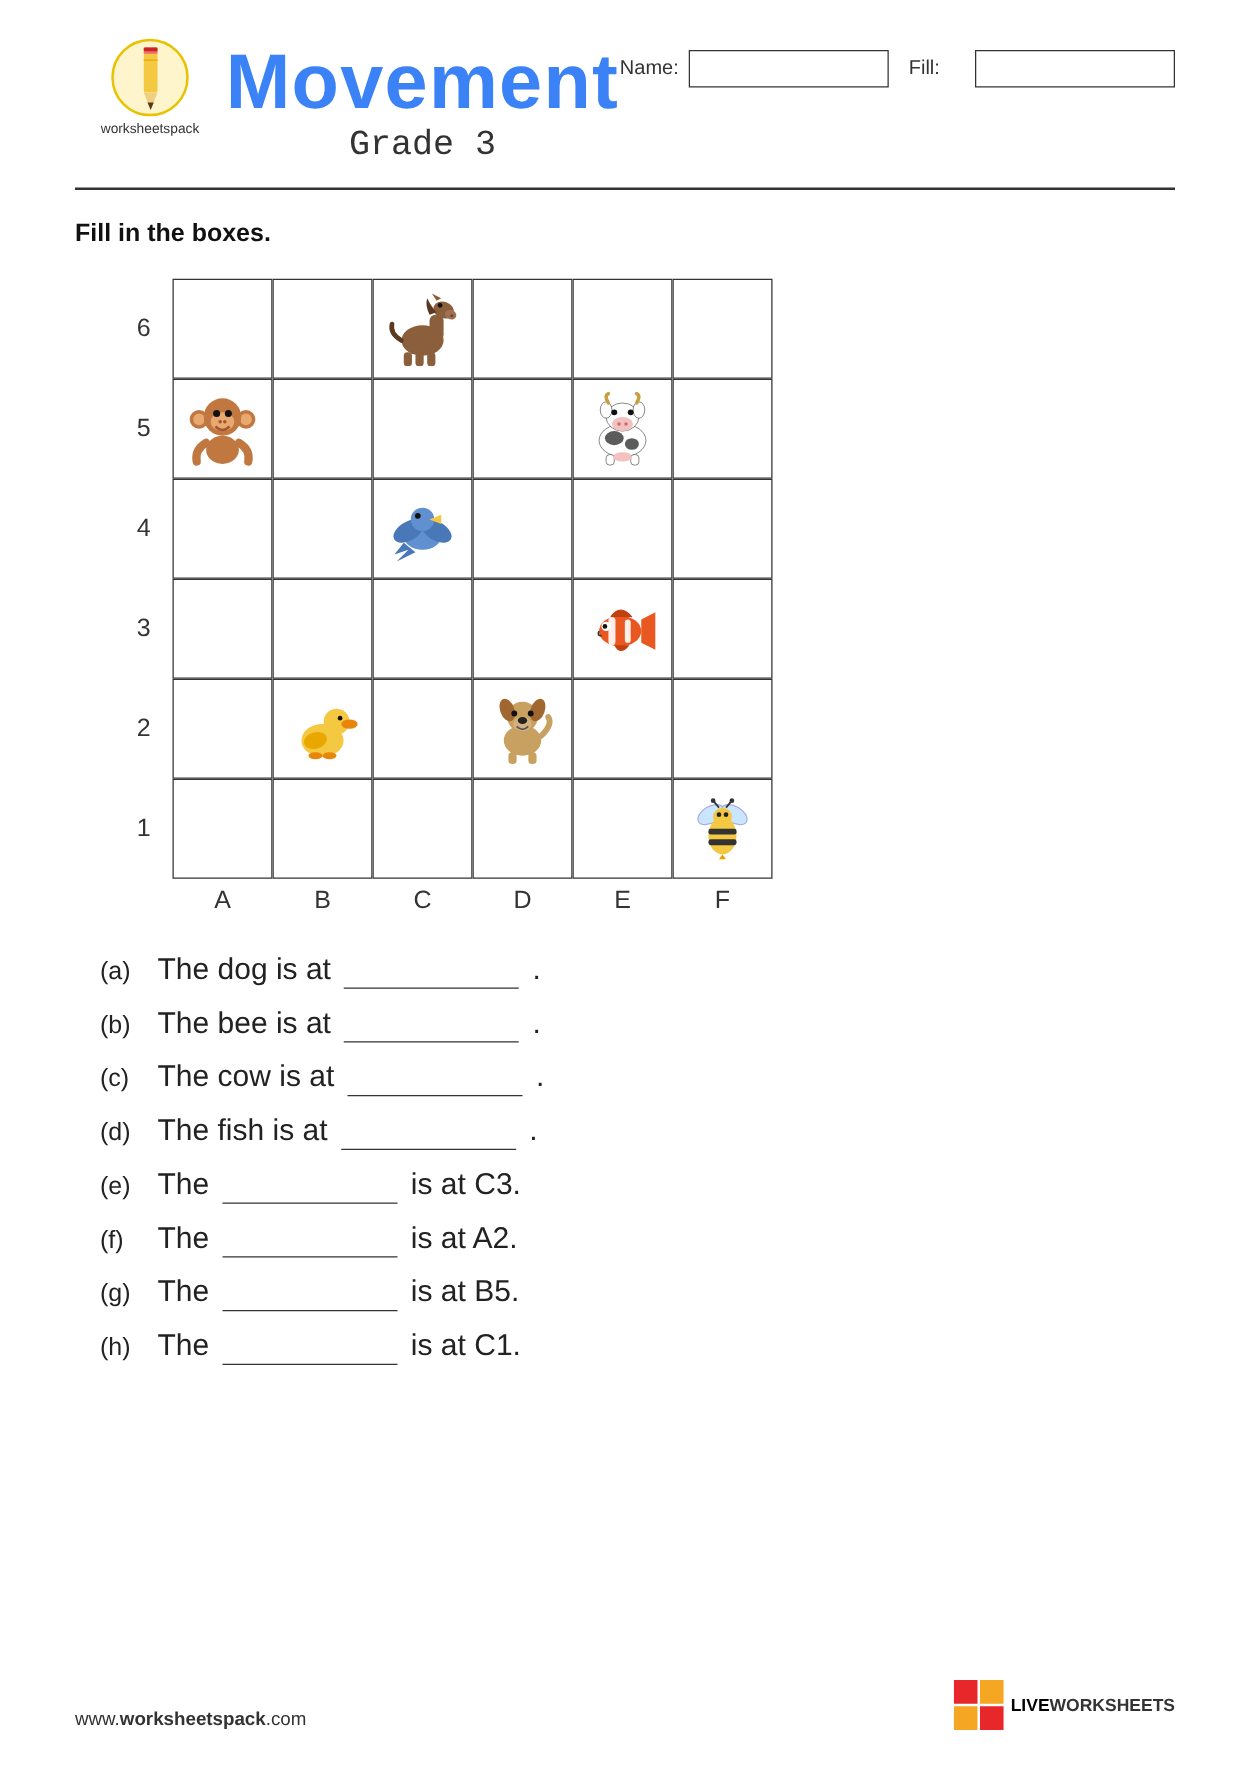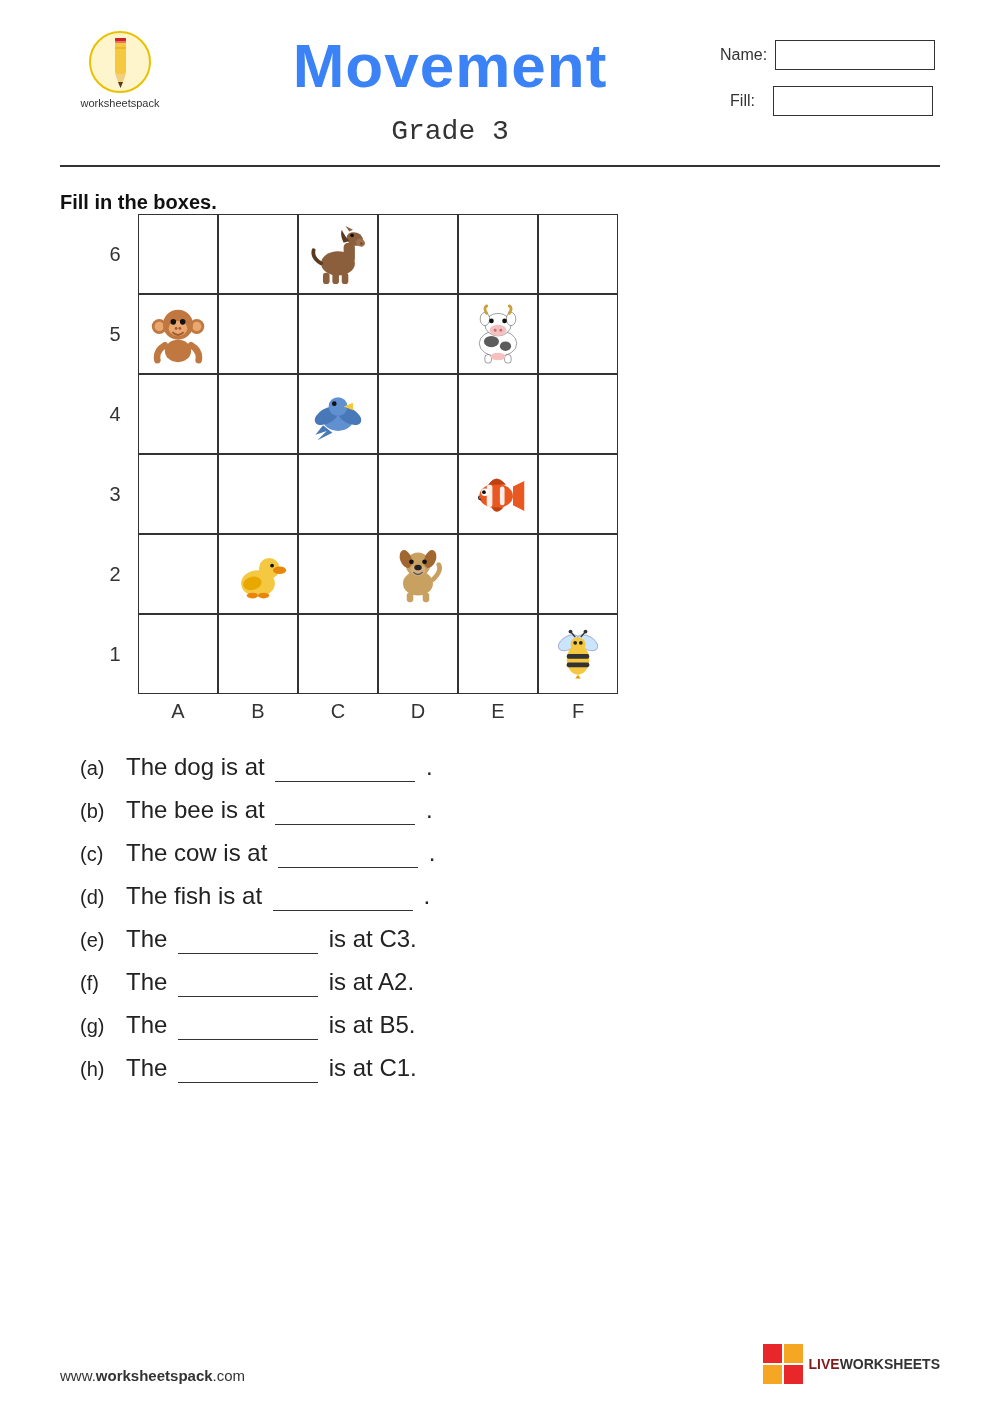--- a/index.html
+++ b/index.html
@@ -45,29 +45,28 @@
       font-weight: 900;
       color: #3b82f6;
       font-family: 'Arial Black', Arial, sans-serif;
       line-height: 1;
       letter-spacing: 1px;
     }
     .subtitle {
       font-size: 28px;
       color: #333;
       font-family: 'Courier New', monospace;
-      margin-top: 19px;
+      margin-top: 4px;
     }
     .name-date-area {
       display: flex;
-      flex-direction: column;
+      flex-direction: row;
       gap: 16px;
       padding-top: 10px;
       min-width: 220px;
-      text-align: center;
     }
     .name-row, .date-row {
       display: flex;
       align-items: center;
       gap: 8px;
     }
     .name-label, .date-label {
       font-size: 16px;
       color: #333;
       min-width: 45px;
@@ -83,20 +82,21 @@
     .divider {
       border: none;
       border-top: 2px solid #333;
       margin: 18px 0 24px 0;
     }
 
     
     .instructions {
       font-size: 20px;
       font-weight: 700;
+      margin-bottom: 24px;
       color: #111;
     }
 
     
     .grid-section {
       display: flex;
       align-items: flex-start;
       margin-left: 40px;
       margin-bottom: 30px;
     }
@@ -207,21 +207,21 @@
       display: flex;
       align-items: center;
       gap: 6px;
     }
     .lw-text {
       font-size: 14px;
       font-weight: 700;
       color: #333;
     }
     .lw-text .live {
-      color: #7f1d1d;
+      color: #000000;
     }
 
     
     .pencil-svg { display: block; }
   </style>
 </head>
 <body>
 
 <div class="header">
   <div class="logo-area">

